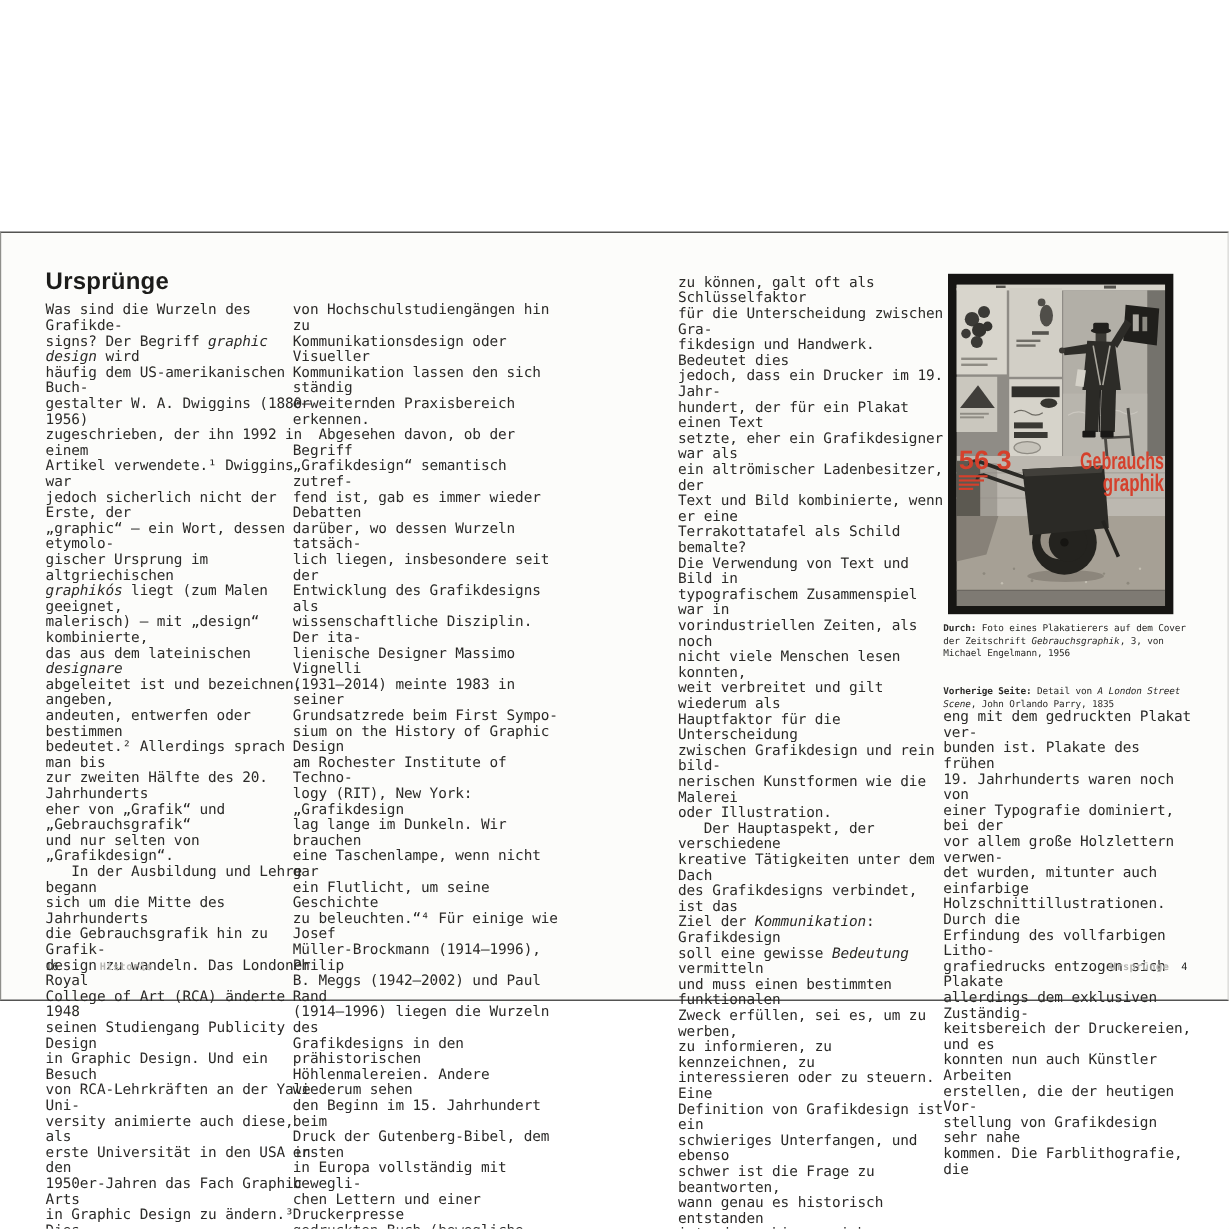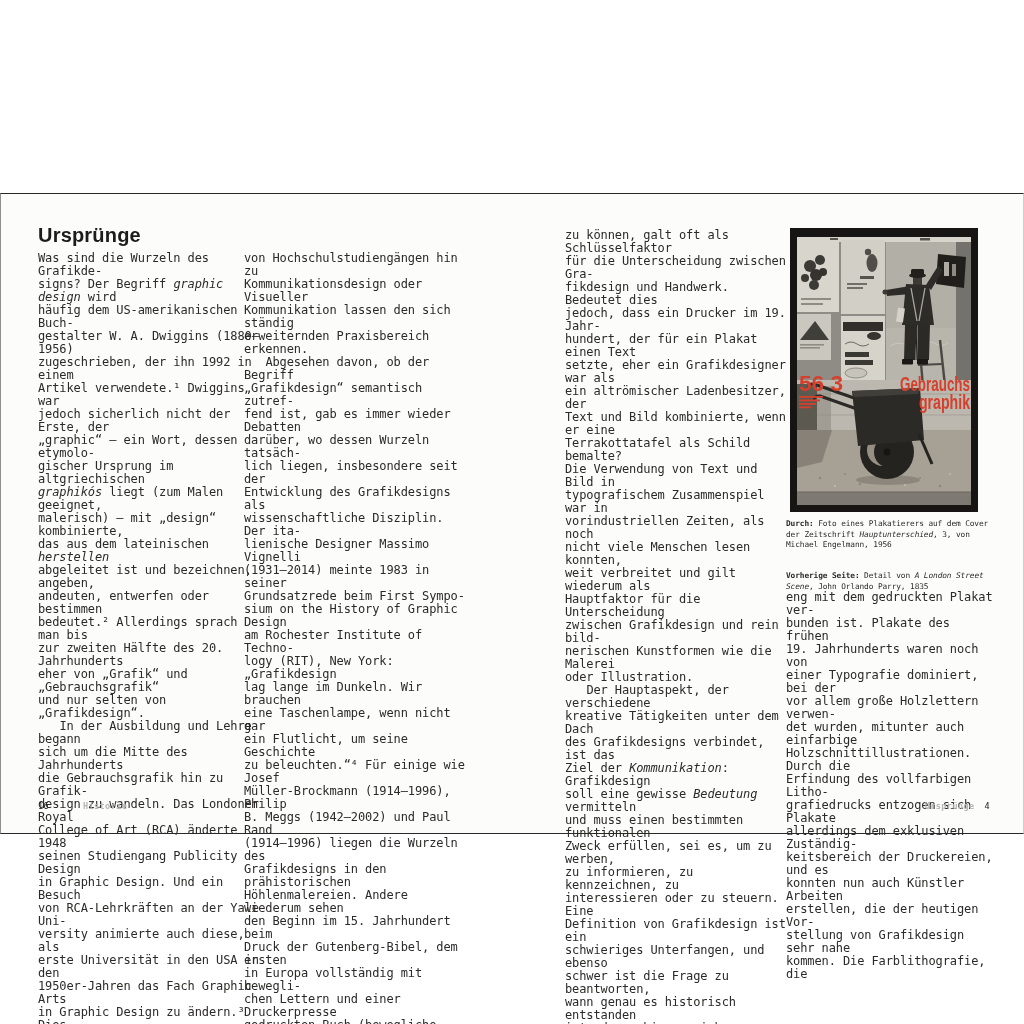--- a/index.html
+++ b/index.html
@@ -63,21 +63,21 @@
 signs? Der Begriff <em>graphic design</em> wird
 häufig dem US-amerikanischen Buch-
 gestalter W. A. Dwiggins (1880–1956)
 zugeschrieben, der ihn 1992 in einem
 Artikel verwendete.¹ Dwiggins war
 jedoch sicherlich nicht der Erste, der
 „graphic“ – ein Wort, dessen etymolo-
 gischer Ursprung im altgriechischen
 <em>graphikós</em> liegt (zum Malen geeignet,
 malerisch) – mit „design“ kombinierte,
-das aus dem lateinischen <em>herstellen</em>
+das aus dem lateinischen <em>designare</em>
 abgeleitet ist und bezeichnen, angeben,
 andeuten, entwerfen oder bestimmen
 bedeutet.² Allerdings sprach man bis
 zur zweiten Hälfte des 20. Jahrhunderts
 eher von „Grafik“ und „Gebrauchsgrafik“
 und nur selten von „Grafikdesign“.
    In der Ausbildung und Lehre begann
 sich um die Mitte des Jahrhunderts
 die Gebrauchsgrafik hin zu Grafik-
 design zu wandeln. Das Londoner Royal
@@ -300,21 +300,21 @@
     <rect x="9" y="171.5" width="21" height="1.8" fill="#d5402c"></rect>
     <rect x="9" y="175" width="17" height="1.8" fill="#d5402c"></rect>
     <rect x="9" y="178.5" width="12" height="1.8" fill="#d5402c"></rect>
     <text x="110" y="163" font-family="Liberation Sans, DejaVu Sans, sans-serif" font-weight="700" font-size="20" fill="#d5402c" textLength="70" lengthAdjust="spacingAndGlyphs">Gebrauchs</text>
     <text x="129" y="181" font-family="Liberation Sans, DejaVu Sans, sans-serif" font-weight="700" font-size="20" fill="#d5402c" textLength="51" lengthAdjust="spacingAndGlyphs">graphik</text>
   </g>
 </svg>
 </div>
 
 <div class="cap" id="cap1"><strong>Durch:</strong> Foto eines Plakatierers auf dem Cover
-der Zeitschrift <em>Hauptunterschied</em>, 3, von
+der Zeitschrift <em>Gebrauchsgraphik</em>, 3, von
 Michael Engelmann, 1956</div>
 <div class="cap" id="cap2"><strong>Vorherige Seite:</strong> Detail von <em>A London Street
 Scene</em>, John Orlando Parry, 1835</div>
 <div class="col" id="col4">eng mit dem gedruckten Plakat ver-
 bunden ist. Plakate des frühen
 19. Jahrhunderts waren noch von
 einer Typografie dominiert, bei der
 vor allem große Holzlettern verwen-
 det wurden, mitunter auch einfarbige
 Holzschnittillustrationen. Durch die

